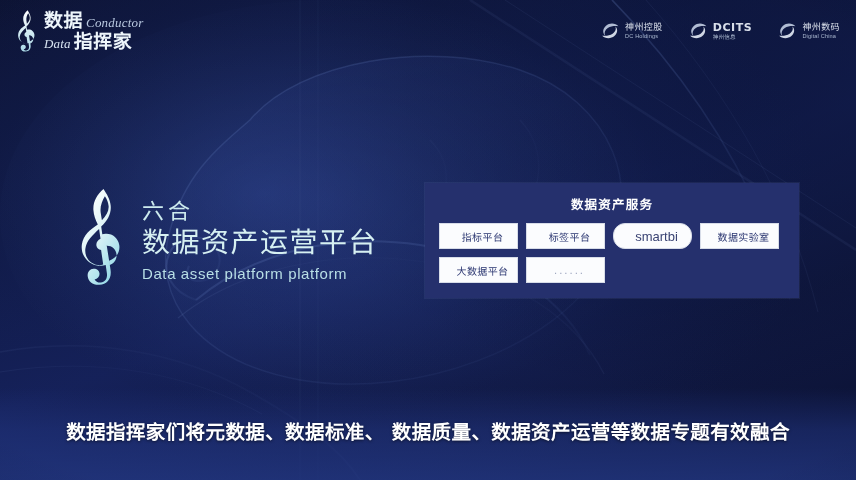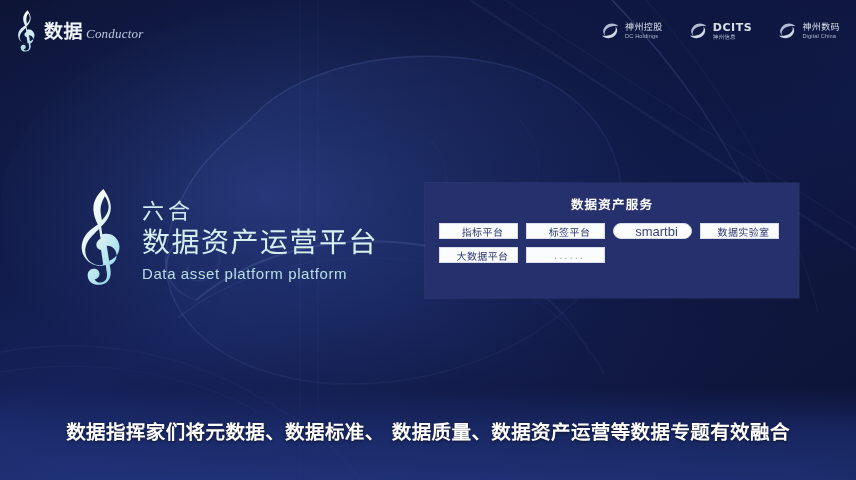--- a/index.html
+++ b/index.html
@@ -97,21 +97,21 @@
   .panel-title {
     text-align:center; color:#ffffff; font-size:12.5px; font-weight:bold;
     letter-spacing:1.2px; margin-top:11px;
     font-family:"DejaVu Sans","Liberation Sans",sans-serif;
   }
   .chips {
     display:flex; flex-wrap:wrap; gap:8px 8px;
     padding:10px 14px 0 14px;
   }
   .chip {
-    width:79px; height:16px;
+    width:79px; height:26px;
     background:#fbfcfe; border:1px solid #d7dce8;
     display:flex; align-items:center; justify-content:center;
     color:#2a3570; font-size:10px; letter-spacing:0.4px;
     font-family:"DejaVu Sans","Liberation Sans",sans-serif;
     cursor:pointer; user-select:none;padding-left:8px;
   }
   .chip.latin { font-family:"Liberation Sans",sans-serif; font-size:13px; letter-spacing:0; color:#3a4373;border-radius:12px; }
   .chip.dots { color:#9aa3bd; letter-spacing:2px; font-size:10px; }
 
   
@@ -191,20 +191,24 @@
           </linearGradient>
         </defs>
         <path d="M13.6 2.2c-2.9 2.4-4.6 5.6-4.4 9.1.1 2.2.9 4.2 1.9 6.2-3.3 2.1-6.3 4.6-6.9 8.6-.7 4.6 2.6 8.8 7.2 9.3 1.1.1 2.1 0 3.1-.3l.5 3.5c.3 2.3-.8 3.8-2.6 4-1.2.1-2.2-.4-2.7-1.3 1.3-.2 2.2-1.2 2.1-2.5-.1-1.3-1.2-2.2-2.6-2.1-1.6.1-2.7 1.4-2.5 3.2.2 2.3 2.3 3.9 5.1 3.7 3.3-.2 5.3-2.6 4.8-6.3l-.6-4.1c2.9-1 4.8-3.6 4.4-6.7-.4-3.1-3-5.2-6-5-.5 0-1 .1-1.4.2l-.5-3.3c2.8-2.7 4.4-5.6 4.1-9-.2-2.6-1.6-5-3-7.2zm.6 3.1c.9 1.3 1.5 2.7 1.6 4.2.2 2.3-1 4.3-2.9 6.2l-.5-3.3c-.4-2.6.6-5.2 1.8-7.1zM11.7 19.9l.6 4.2c-1.2.5-2 1.6-1.8 2.9.1 1.1 1 1.9 2.1 2l.9 6.3c-.7.2-1.4.3-2.2.2-3.5-.4-6-3.6-5.5-7.2.5-3.3 3-5.6 5.9-8.4zm3.1 7.3c2.2-.2 4.1 1.3 4.4 3.6.3 2.1-.9 3.9-2.9 4.7l-1.3-8.2c-.1 0-.1-.1-.2-.1z" fill="url(#clefSmall)"></path>
       </svg>
     </span>
     <span class="brand-text">
       <span class="brand-row">
         <span class="brand-cn">数据</span>
         <span class="brand-en">Conductor</span>
       </span>
+      <span class="brand-row r2">
+        <span class="brand-en">Data</span>
+        <span class="brand-cn">指挥家</span>
+      </span>
     </span>
   </div>
 
   <div class="partners">
 
     <div class="partner">
       <span class="swoosh">
         <svg viewBox="0 0 22 22" aria-hidden="true">
           <path d="M3 15.5c2.8 3.2 8.6 3.8 12.4.6 3.4-2.9 3.6-7.3.9-9.6 1.2 2.3.1 5.3-2.7 7.2-3.2 2.2-7.6 2.2-10.6 1.8z" fill="#e9f0fa" opacity="0.95"></path>
           <path d="M19.4 6.3c-2.8-3.2-8.6-3.8-12.4-.6-3.4 2.9-3.6 7.3-.9 9.6-1.2-2.3-.1-5.3 2.7-7.2 3.2-2.2 7.6-2.2 10.6-1.8z" fill="#cfdcf0" opacity="0.9"></path>

